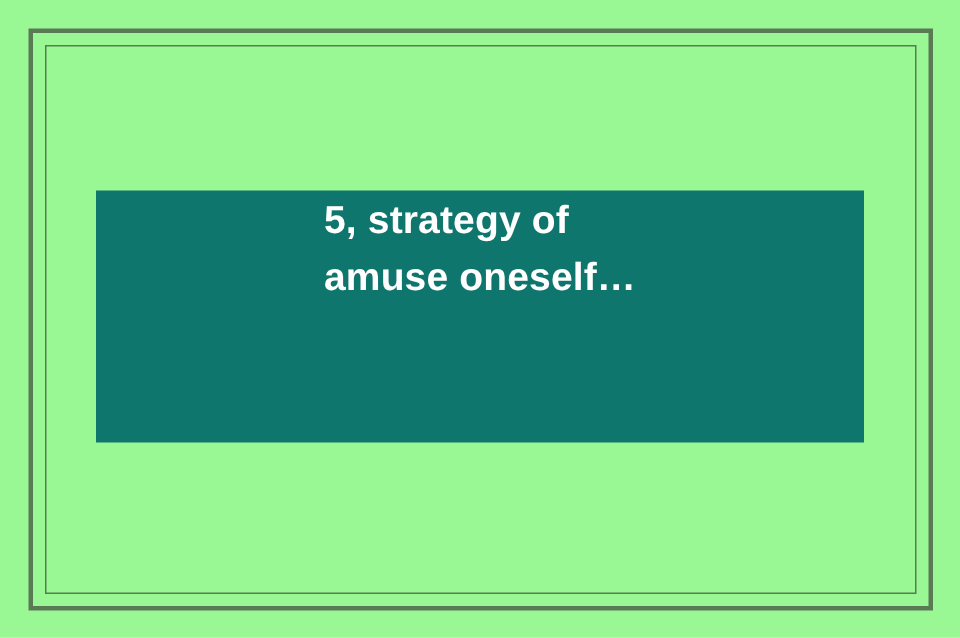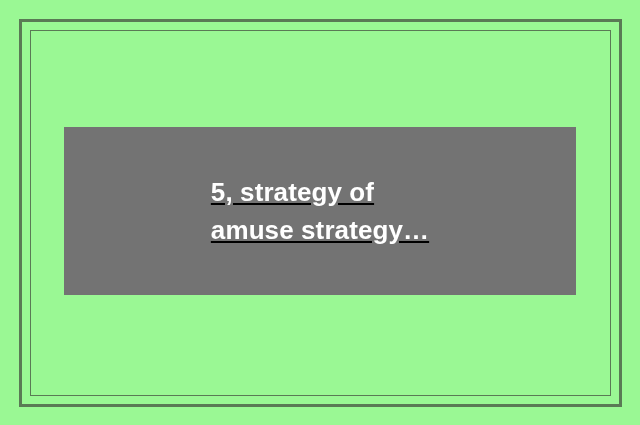--- a/index.html
+++ b/index.html
@@ -44,26 +44,24 @@
     pointer-events: none;
   }
 
   
   .panel {
     position: absolute;
     left: 64px;
     top: 127px;
     width: 512px;
     height: 168px;
-    background: #737373;
+    background: #0f766e;
     box-sizing: border-box;
     display: flex;
-    align-items: center;
     justify-content: center;
-    text-decoration: underline;
   }
 
   .quote-block {
     display: block;
     text-align: left;
   }
 
   .quote-line {
     display: block;
     color: #FFFFFF;
@@ -79,17 +77,17 @@
 <body>
 
 <div class="canvas">
 
   <div class="frame-outer"></div>
   <div class="frame-inner"></div>
 
   <div class="panel">
     <div class="quote-block">
       <span class="quote-line">5, strategy of</span>
-      <span class="quote-line">amuse strategy…</span>
+      <span class="quote-line">amuse oneself…</span>
     </div>
   </div>
 
 </div>
 
 </body></html>

